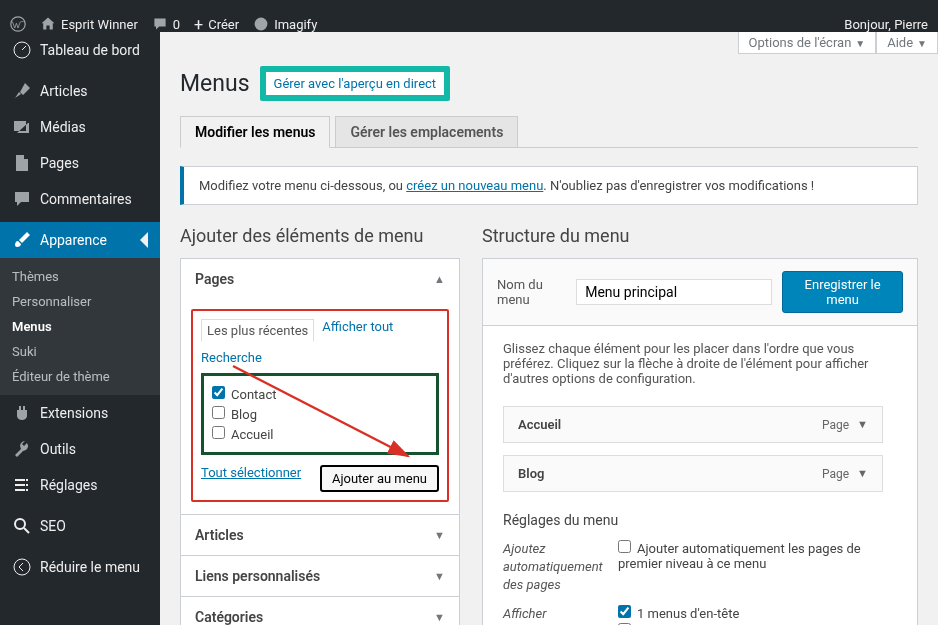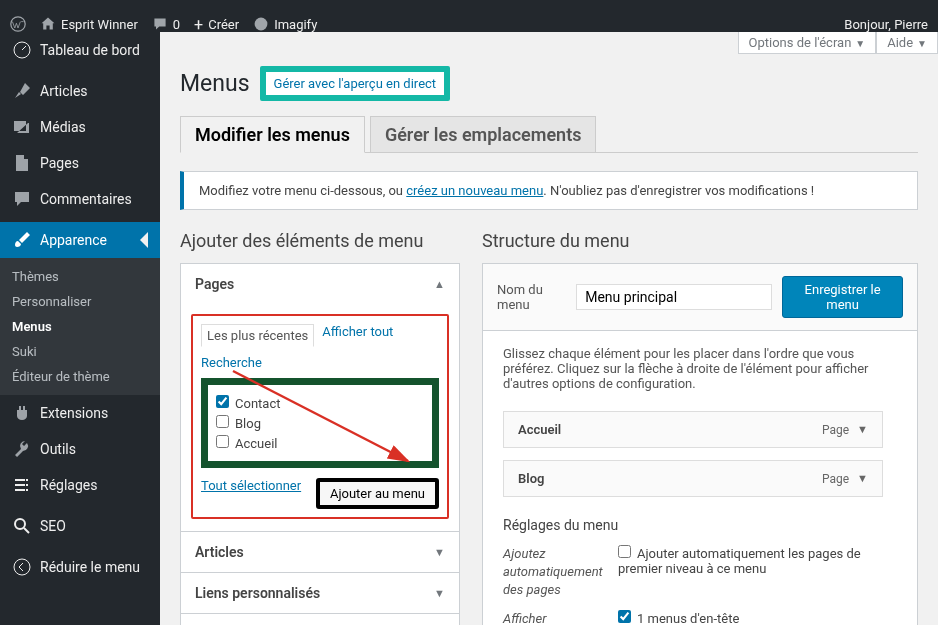--- a/index.html
+++ b/index.html
@@ -28,45 +28,45 @@
 
 .main { position:absolute; left:160px; top:32px; right:0; bottom:0; background:#f1f1f1; padding:0 20px 20px; overflow:auto; }
 .screen-meta { display:flex; justify-content:flex-end; gap:0; margin-right:-20px; }
 .screen-tab { background:#fff; border:1px solid #ccd0d4; border-top:none; padding:3px 10px; font-size:13px; color:#72777c; cursor:pointer; }
 .screen-tab .caret { font-size:10px; margin-left:4px; }
 .heading { display:flex; align-items:center; gap:10px; margin:12px 0 15px; }
 h1 { font-size:23px; font-weight:400; color:#23282d; }
 .header-link { background:#fff; border:6px solid #14b8a6; border-radius:2px; padding:4px 8px; font-size:13px; color:#0073aa; cursor:pointer; }
 
 .nav-tabs { border-bottom:1px solid #ccc; display:flex; margin-bottom:18px; }
-.nav-tab { border:1px solid #ccc; border-bottom:none; background:#e5e5e5; padding:7px 14px; margin-right:5px; font-size:18px; font-weight:600; color:#555; cursor:pointer; }
+.nav-tab { border:1px solid #ccc; border-bottom:none; background:#e5e5e5; padding:7px 14px; margin-right:5px; font-size:14px; font-weight:600; color:#555; cursor:pointer; }
 .nav-tab.active { background:#f1f1f1; border-bottom:1px solid #f1f1f1; margin-bottom:-1px; color:#000; }
 
 .notice { background:#fff; border:1px solid #ccd0d4; border-left:4px solid #0073aa; padding:11px 15px; margin-bottom:20px; font-size:13px; }
 .notice a { color:#0073aa; text-decoration:underline; }
 
 .columns { display:flex; gap:22px; }
 .col-left { width:280px; }
 .col-right { flex:1; }
 h2 { font-size:18px; font-weight:400; margin-bottom:12px; }
 
 
 .acc { border:1px solid #ccd0d4; background:#fff; margin-bottom:-1px; }
 .acc-head { padding:12px 14px; font-weight:600; font-size:14px; display:flex; align-items:center; cursor:pointer; }
 .acc-head .caret { margin-left:auto; color:#72777c; font-size:11px; }
 .acc-body { padding:10px 10px 12px; }
 .highlight-box { border:2px solid #d93025; border-radius:2px; padding:8px; position:relative; }
 .sub-tabs { display:flex; gap:8px; font-size:13px; margin-bottom:8px; flex-wrap:wrap; }
 .sub-tab { color:#0073aa; cursor:pointer; }
 .sub-tab.active { border:1px solid #ddd; border-bottom:1px solid #fff; padding:3px 5px; color:#555; }
-.checklist { border:7px solid #14532d; padding:8px; margin-bottom:10px; }
+.checklist { border:3px solid #14532d; padding:8px; margin-bottom:10px; }
 .checklist label { display:block; font-size:13px; padding:2px 0; }
 .checklist input { margin-right:6px; accent-color:#0073aa; }
 .select-all { color:#0073aa; text-decoration:underline; font-size:13px; cursor:pointer; }
-.add-btn { float:right; background:#f7f7f7; border:4px solid #000000; border-radius:3px; padding:4px 10px; font-size:13px; cursor:pointer; }
+.add-btn { float:right; background:#f7f7f7; border:2px solid #000000; border-radius:3px; padding:4px 10px; font-size:13px; cursor:pointer; }
 .clearfix::after { content:""; display:table; clear:both; }
 
 
 .arrow-overlay { position:absolute; top:45px; left:30px; width:220px; height:120px; pointer-events:none; }
 
 
 .menu-edit { border:1px solid #ccd0d4; background:#fff; }
 .menu-head, .menu-foot { background:#fafafa; border-bottom:1px solid #ccd0d4; padding:12px 14px; display:flex; align-items:center; gap:10px; }
 .menu-name-label { color:#555; font-size:13px; }
 .menu-name-input { flex:1; border:1px solid #ddd; padding:4px 8px; font-size:14px; }

